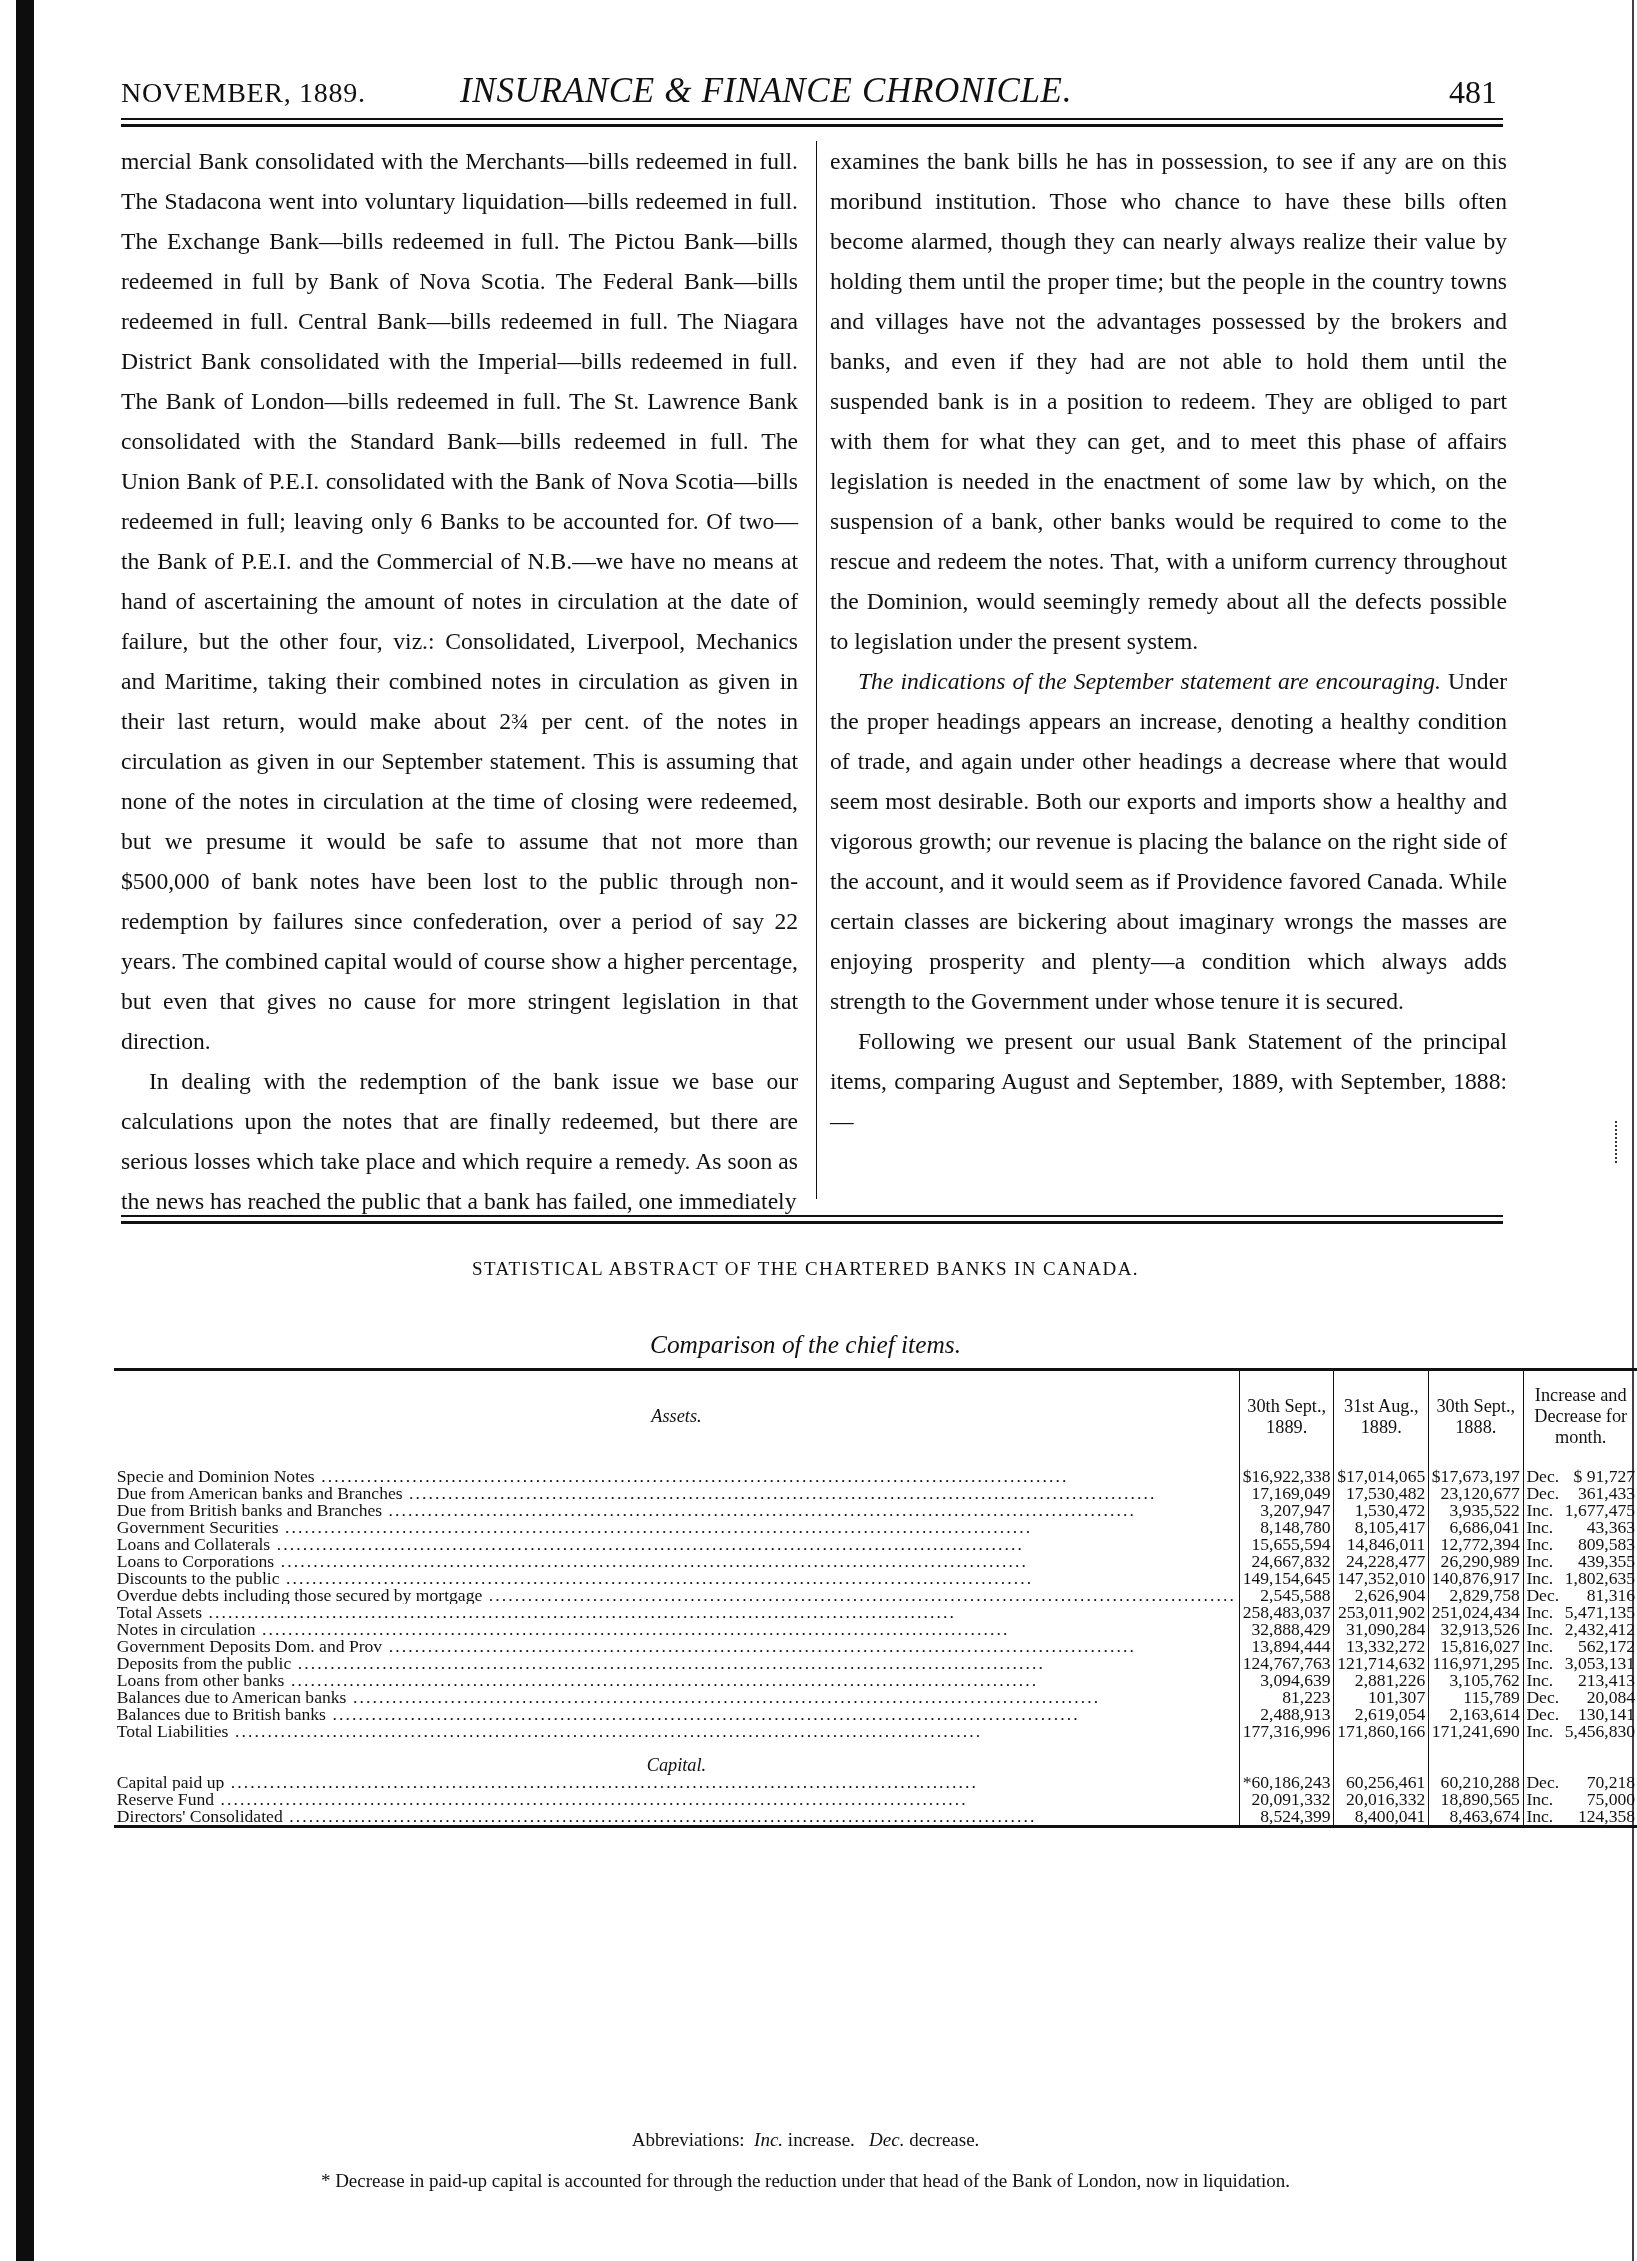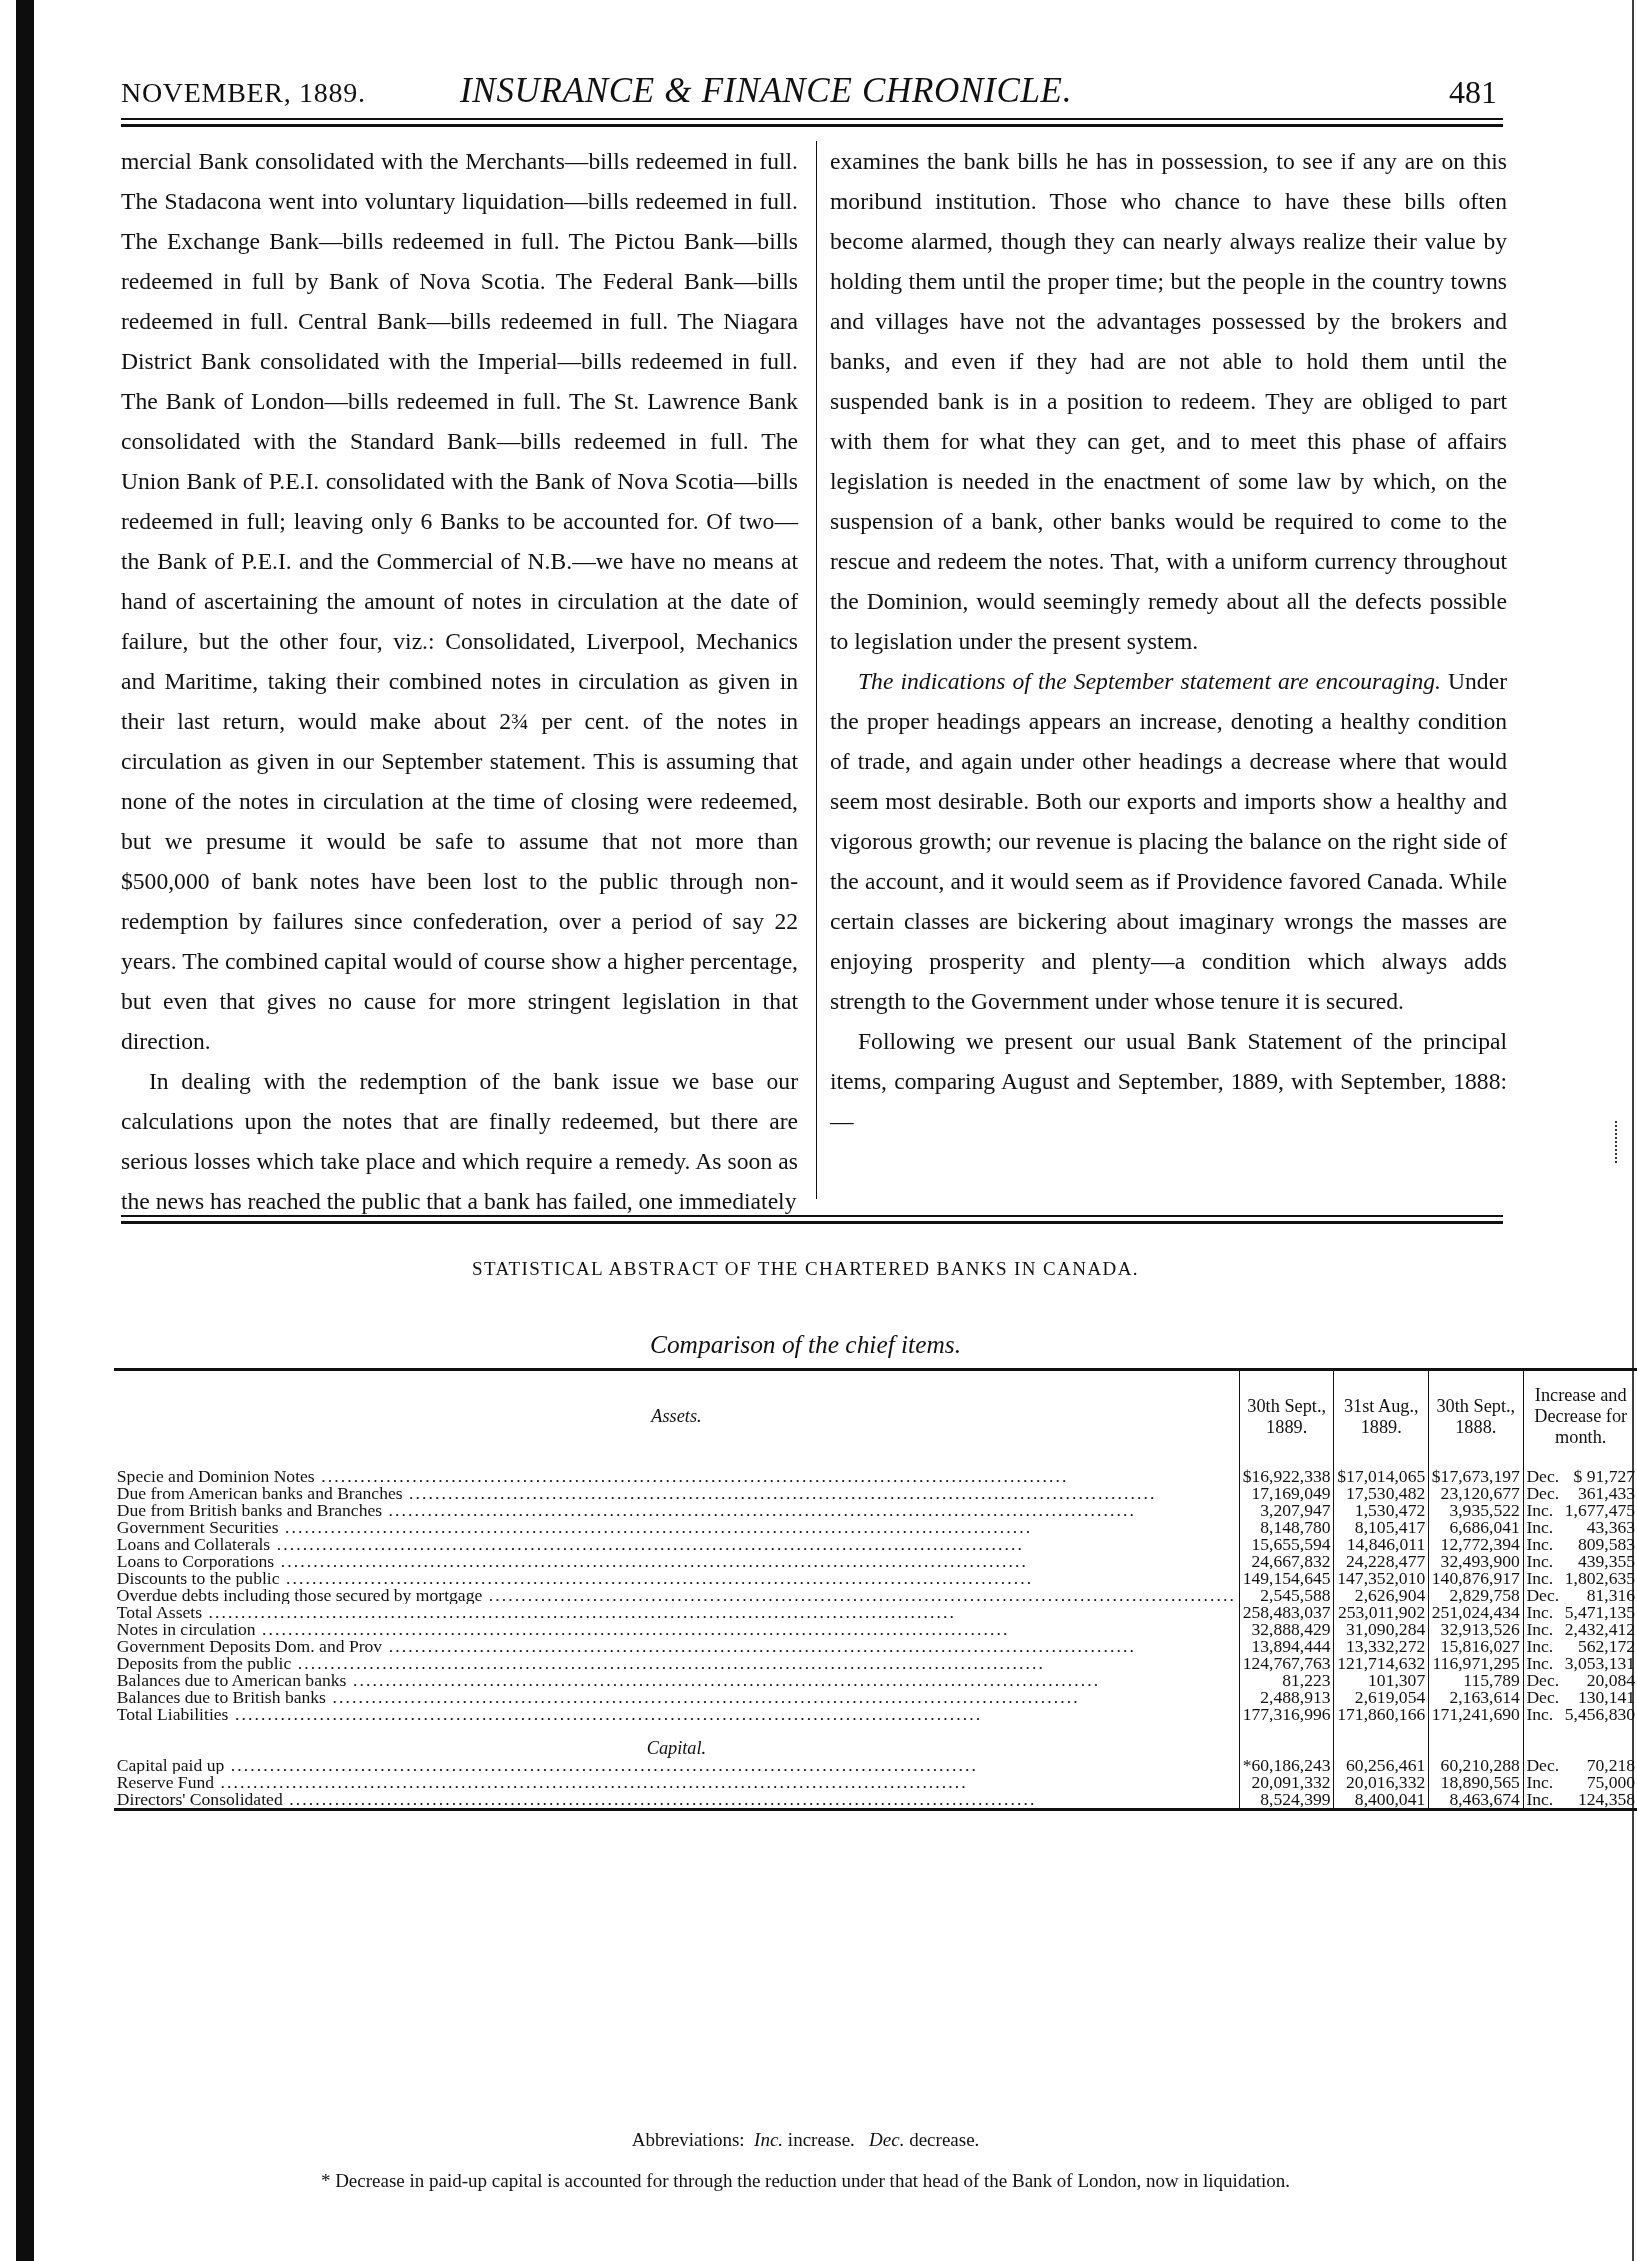--- a/index.html
+++ b/index.html
@@ -123,21 +123,21 @@
           <td class="num">15,655,594</td>
           <td class="num">14,846,011</td>
           <td class="num">12,772,394</td>
           <td class="dir">Inc.</td>
           <td class="amt">809,583</td>
         </tr>
         <tr>
           <td class="lbl"><span class="dots">Loans to Corporations</span></td>
           <td class="num">24,667,832</td>
           <td class="num">24,228,477</td>
-          <td class="num">32,493,900</td>
+          <td class="num">26,290,989</td>
           <td class="dir">Inc.</td>
           <td class="amt">439,355</td>
         </tr>
         <tr>
           <td class="lbl"><span class="dots">Discounts to the public</span></td>
           <td class="num">149,154,645</td>
           <td class="num">147,352,010</td>
           <td class="num">140,876,917</td>
           <td class="dir">Inc.</td>
           <td class="amt">1,802,635</td>
@@ -174,20 +174,28 @@
           <td class="dir">Inc.</td>
           <td class="amt">562,172</td>
         </tr>
         <tr>
           <td class="lbl"><span class="dots">Deposits from the public</span></td>
           <td class="num">124,767,763</td>
           <td class="num">121,714,632</td>
           <td class="num">116,971,295</td>
           <td class="dir">Inc.</td>
           <td class="amt">3,053,131</td>
+        </tr>
+        <tr>
+          <td class="lbl"><span class="dots">Loans from other banks</span></td>
+          <td class="num">3,094,639</td>
+          <td class="num">2,881,226</td>
+          <td class="num">3,105,762</td>
+          <td class="dir">Inc.</td>
+          <td class="amt">213,413</td>
         </tr>
         <tr>
           <td class="lbl"><span class="dots">Balances due to American banks</span></td>
           <td class="num">81,223</td>
           <td class="num">101,307</td>
           <td class="num">115,789</td>
           <td class="dir">Dec.</td>
           <td class="amt">20,084</td>
         </tr>
         <tr>

